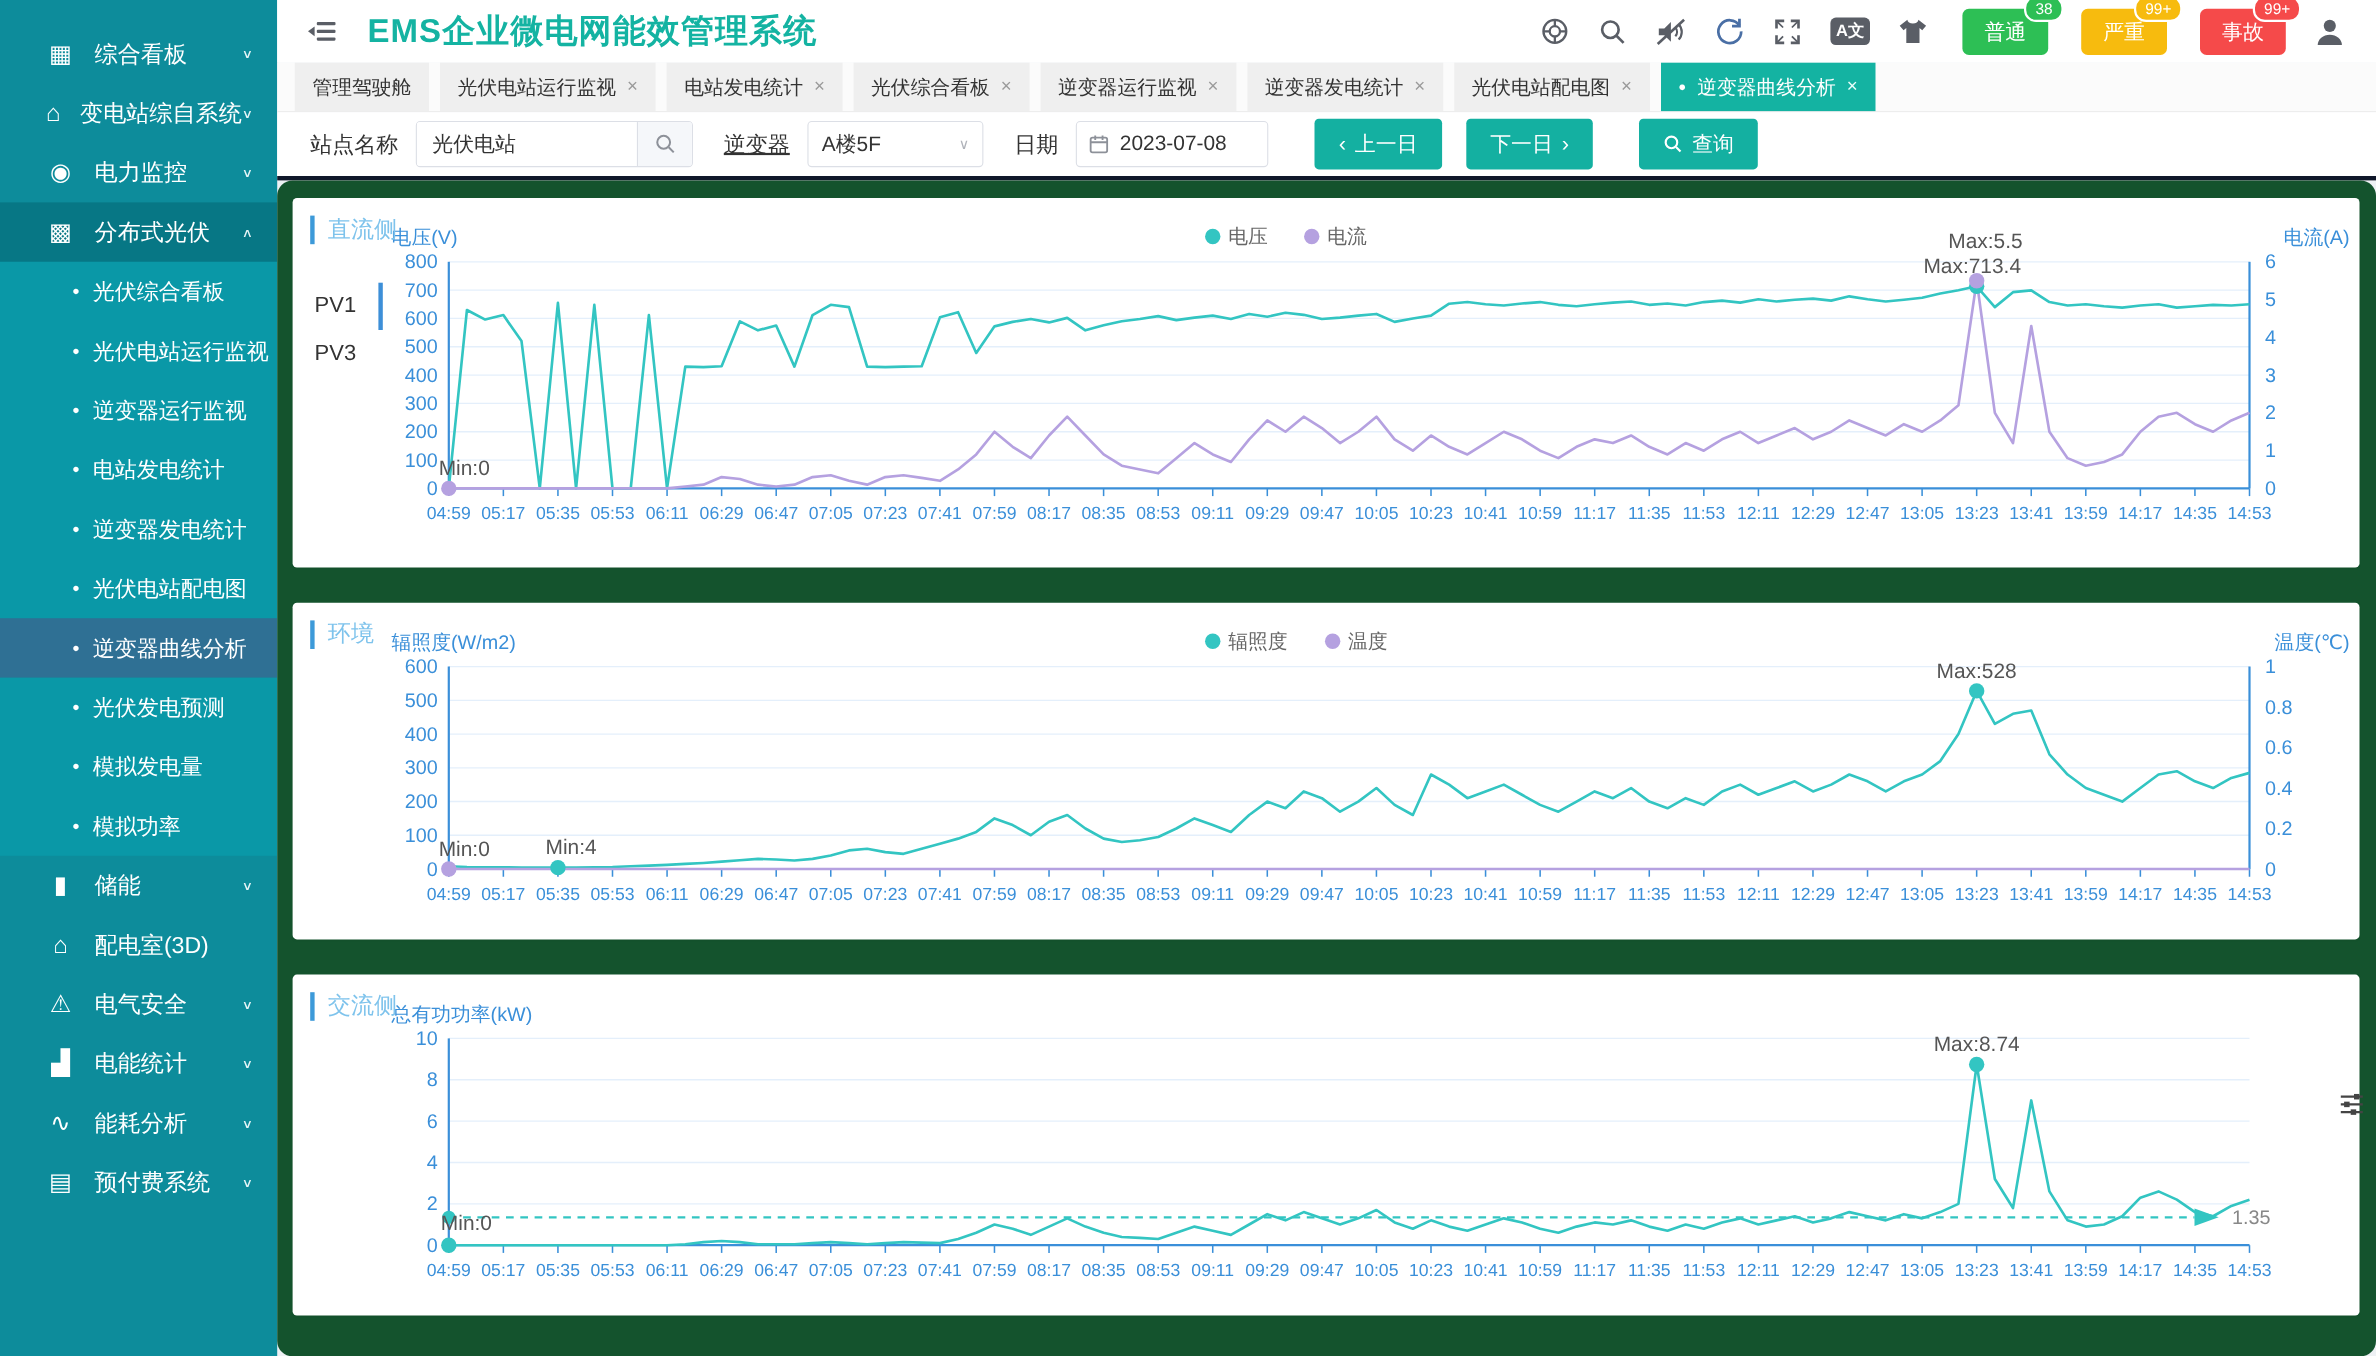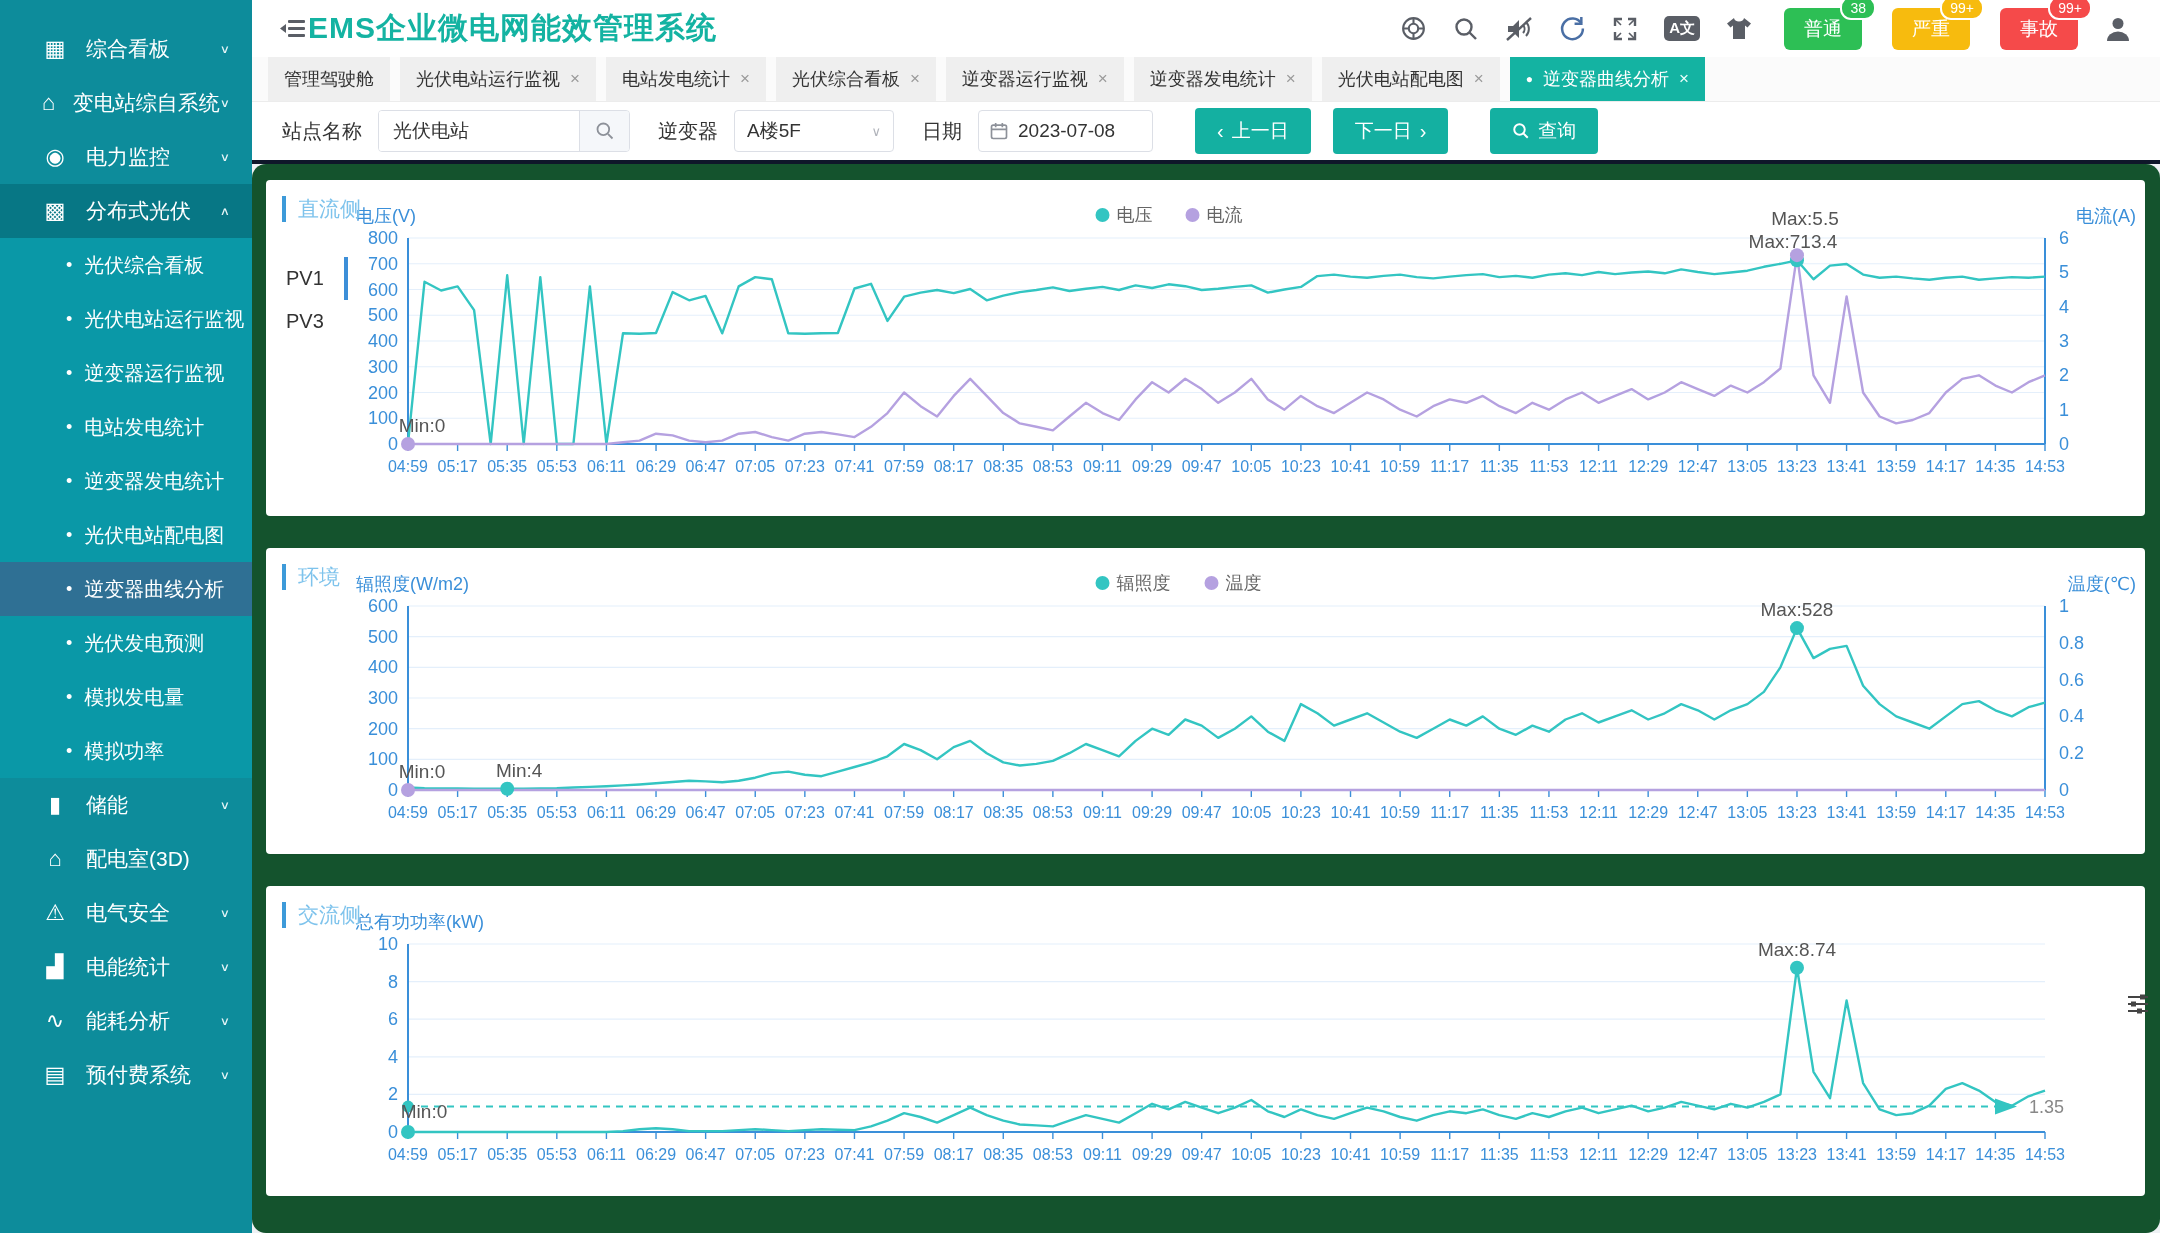--- a/index.html
+++ b/index.html
@@ -24,21 +24,21 @@
   .sub-item { height:54px; display:flex; align-items:center; padding-left:66px;
     font-size:20px; cursor:pointer; white-space:nowrap; }
   .sub-item .bullet { margin-right:12px; font-size:18px; }
   .sub-item.active { background:#2f7094; }
 
   
   .main { flex:1; display:flex; flex-direction:column; min-width:0; }
 
   .topbar { height:57px; background:#fff; display:flex; align-items:center; padding:0 28px; }
   .burger { cursor:pointer; display:flex; align-items:center; }
-  .page-title { color:#14b3a2; font-size:30px; font-weight:600; letter-spacing:1px; }
+  .page-title { color:#14b3a2; font-size:30px; font-weight:600; margin-left:26px; letter-spacing:1px; }
   .top-right { margin-left:auto; display:flex; align-items:center; gap:26px; }
   .tool-icon { cursor:pointer; display:flex; align-items:center; }
   .translate-chip { background:#5a5e66; color:#fff; border-radius:5px; font-size:15px;
     padding:3px 5px; font-weight:bold; cursor:pointer; }
   .alarm-btn { position:relative; color:#fff; font-size:19px; padding:8px 20px; border-radius:6px;
     border:none; cursor:pointer; margin-left:6px; }
   .alarm-btn.success { background:#2dbf55; }
   .alarm-btn.warning { background:#f7bb0e; }
   .alarm-btn.danger  { background:#f54a4a; }
   .alarm-badge { position:absolute; top:-12px; right:-14px; font-size:14px; padding:2px 8px;
@@ -298,21 +298,21 @@
       <div class="input-group">
         <input class="text-input" value="光伏电站" style="">
         <span class="input-suffix">
           <svg width="20" height="20" viewBox="0 0 24 24" fill="none" stroke="#8d9199" stroke-width="2.2">
             <circle cx="10" cy="10" r="7"></circle>
               <path d="M15.5 15.5 L21 21"></path>
           </svg>
         </span>
       </div>
 
-      <span class="f-label" style="margin-left:14px;">逆变器</span>
+      <span class="f-label" style="margin-left:14px;text-decoration:underline;">逆变器</span>
       <div class="select-box">
         <span class="sel-val">A楼5F</span>
         <span class="sel-chev">∨</span>
       </div>
 
       <span class="f-label" style="margin-left:14px;">日期</span>
       <div class="date-box">
         <svg width="20" height="20" viewBox="0 0 24 24" fill="none" stroke="#8d9199" stroke-width="2">
           <rect x="3" y="5" width="18" height="16" rx="2"></rect>
             <path d="M3 10 h18 M8 2.5 v5 M16 2.5 v5"></path>

